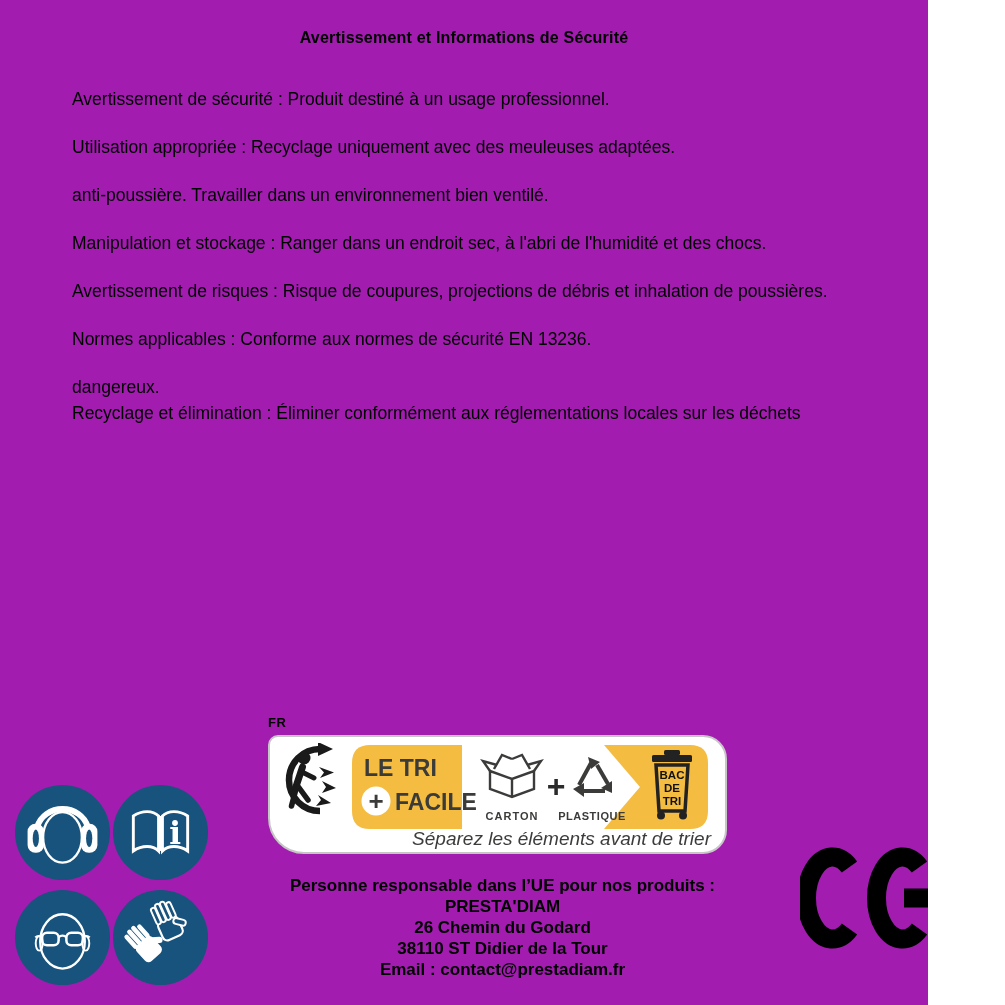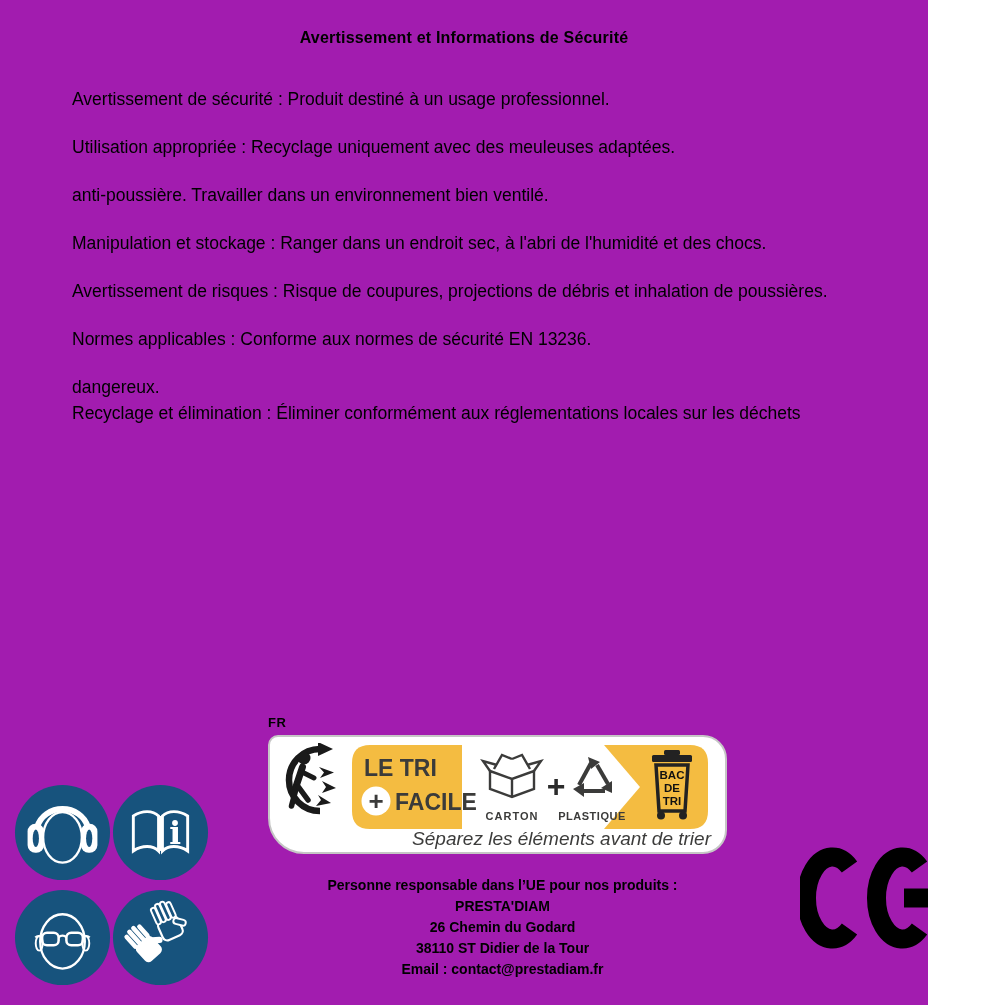--- a/index.html
+++ b/index.html
@@ -18,21 +18,21 @@
   
   .fr-label{position:absolute;left:268px;top:715px;font-size:13px;font-weight:bold;letter-spacing:.5px;}
   .panel{position:absolute;left:268px;top:735px;width:459px;height:119px;box-sizing:border-box;
          background:#fff;border:2px solid #c6c6c6;border-radius:10px 24px 24px 36px;}
   .triman{position:absolute;left:8px;top:6px;width:70px;height:74px;}
   .banner{position:absolute;left:82px;top:8px;width:356px;height:84px;}
   .separez{position:absolute;right:14px;top:91px;font-size:19px;font-style:italic;
            color:#3c3c3b;white-space:nowrap;}
   
   .responsible{position:absolute;left:0;top:875px;width:1005px;text-align:center;
-               font-size:14px;font-weight:bold;line-height:21px;}
+               font-size:17px;font-weight:bold;line-height:21px;}
   
   .ce{position:absolute;left:800px;top:846px;width:138px;height:104px;}
 </style>
 </head>
 <body>
 
 <div class="page">
 
   <div class="title">Avertissement et Informations de Sécurité</div>
 

